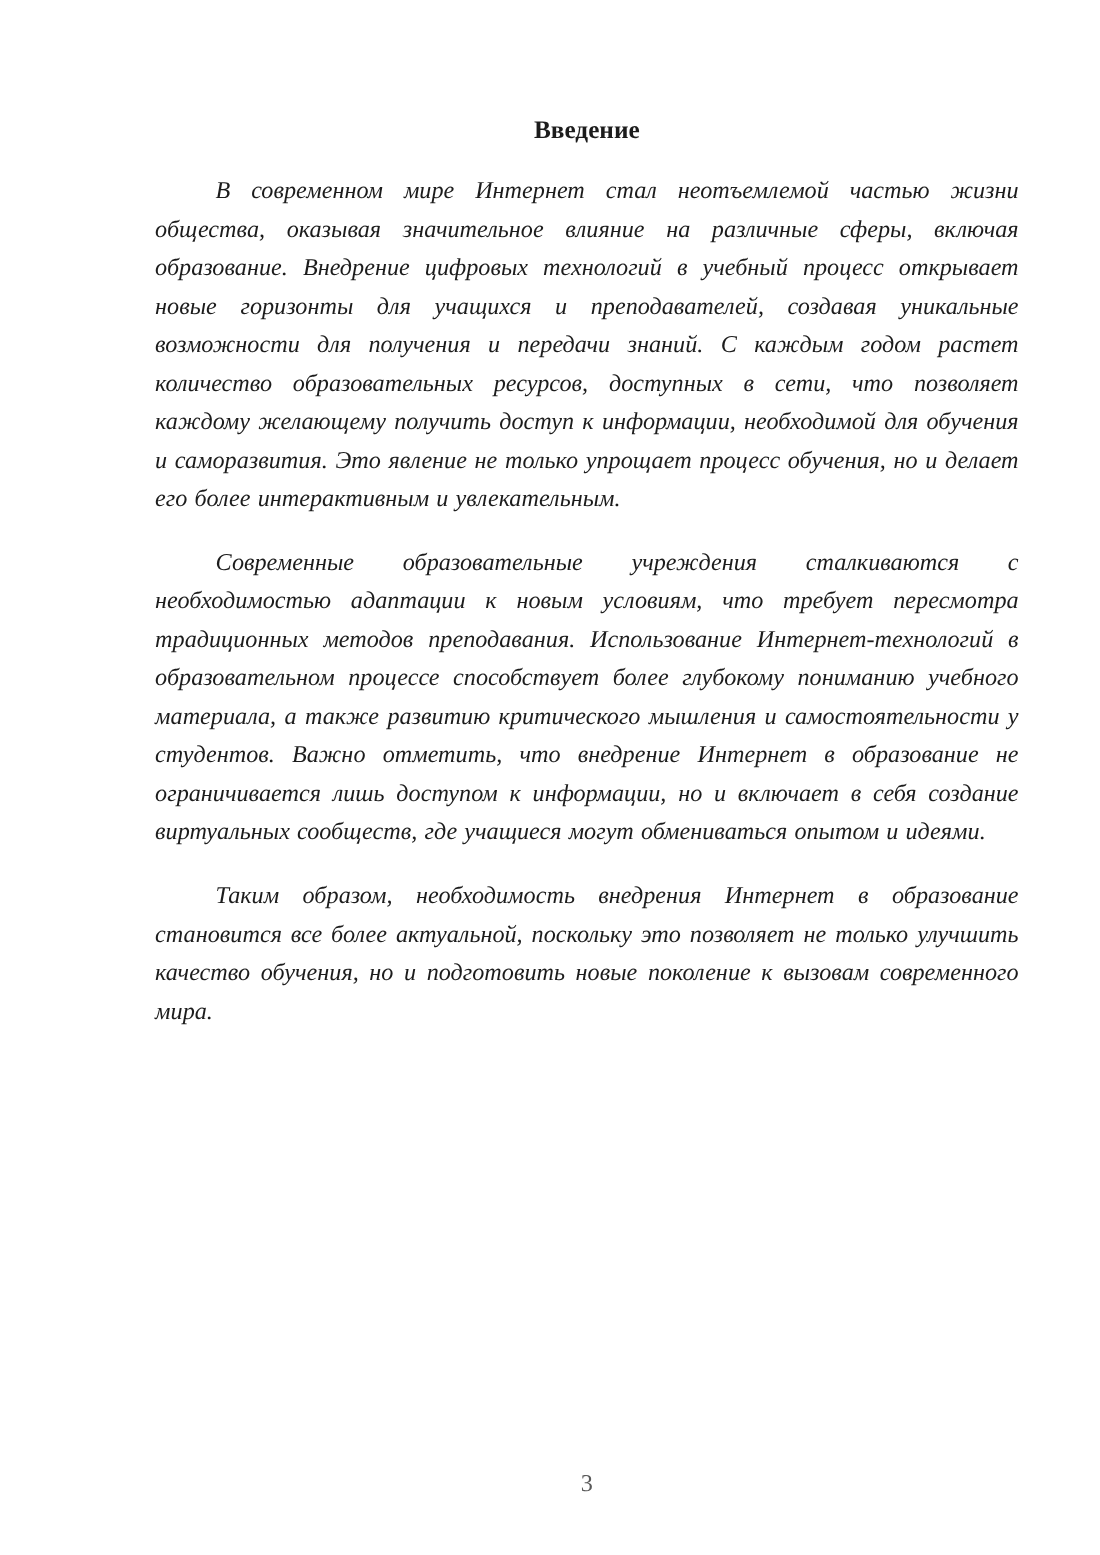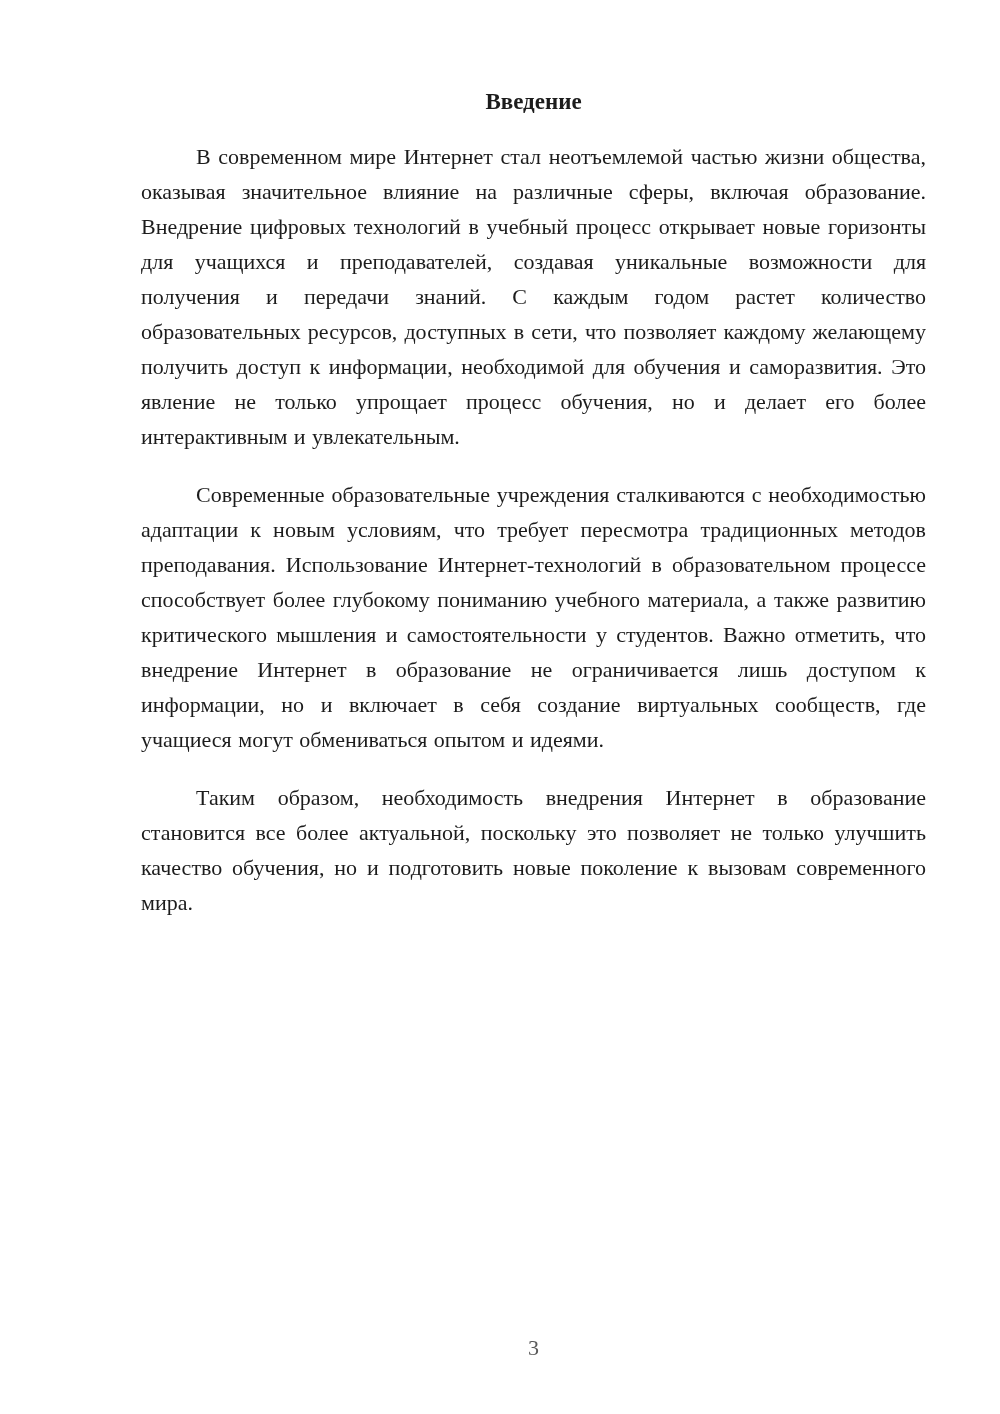--- a/index.html
+++ b/index.html
@@ -12,39 +12,40 @@
     width: 1000px;
     height: 1414px;
     background: #ffffff;
     overflow: hidden;
     font-family: "Liberation Serif", "DejaVu Serif", serif;
     color: #1c1c1c;
   }
   .content {
     position: absolute;
     left: 141px;
-    top: 84px;
+    top: 100px;
     width: 785px;
   }
   .doc-title {
     font-size: 23px;
     font-weight: bold;
     text-align: center;
     line-height: 35px;
     margin: 0 0 20px 0;
     color: #1c1c1c;
   }
   .doc-paragraph {
     font-size: 22px;
     line-height: 35px;
     text-align: justify;
     text-indent: 55px;
     margin: 0 0 23px 0;
     color: #1c1c1c;
     word-spacing: 1px;
+    font-style: italic;
   }
   .page-number {
     position: absolute;
     left: 141px;
     top: 1330px;
     width: 785px;
     text-align: center;
     font-size: 22px;
     line-height: 35px;
     color: #5a5a5a;

